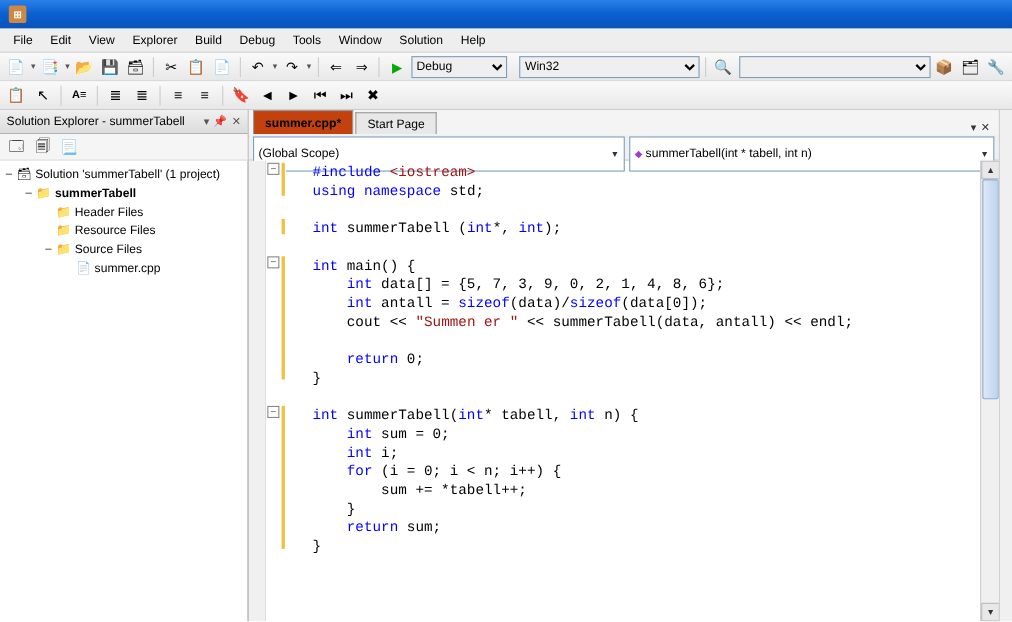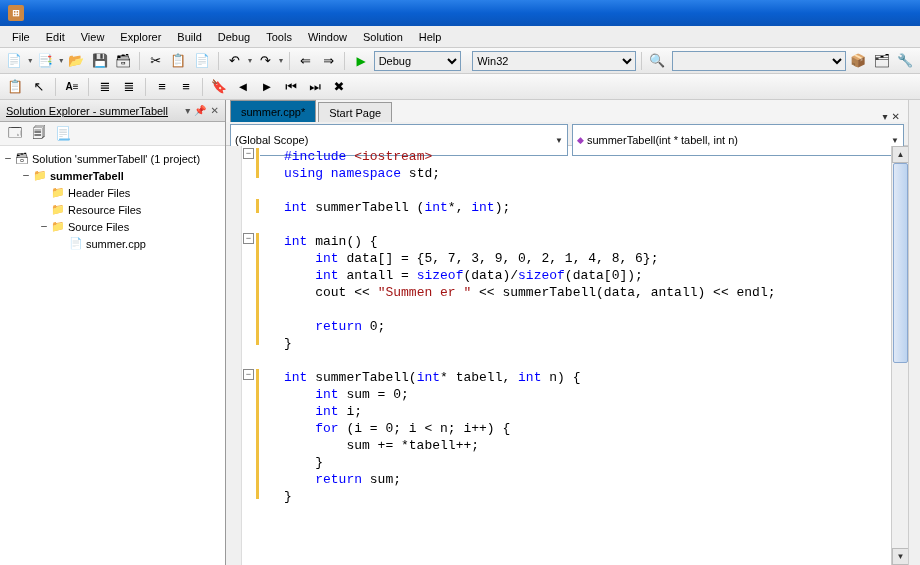--- a/index.html
+++ b/index.html
@@ -10,37 +10,37 @@
 .menu-item { padding:2px 8px; cursor:default; }
 .toolbar { height:26px; background:linear-gradient(to bottom,#fafafa,#e8e8e8); display:flex; align-items:center; padding:0 4px; border-bottom:1px solid #ccc; gap:2px; }
 .tb-btn { width:22px; height:22px; display:flex; align-items:center; justify-content:center; border:1px solid transparent; cursor:default; font-size:13px; }
 .tb-sep { width:1px; height:18px; background:#ccc; margin:0 3px; }
 .tb-drop { width:6px; height:22px; display:flex; align-items:center; justify-content:center; font-size:8px; color:#555; }
 .tb-select { height:20px; font-size:11px; border:1px solid #7b9ebd; }
 .play { color:#0a0; font-size:12px; }
 .body-area { display:flex; height:calc(100% - 100px); }
 .sidebar { width:226px; border-right:1px solid #999; display:flex; flex-direction:column; background:#fff; }
 .sb-title { height:22px; background:linear-gradient(to bottom,#f0f0f0,#dcdcdc); border-bottom:1px solid #aaa; display:flex; align-items:center; padding:0 6px; font-size:11px; }
-.sb-title-text { flex:1;text-decoration:underline; }
+.sb-title-text { flex:1; }
 .sb-title-icons { display:flex; gap:4px; font-size:10px; color:#555; }
 .sb-toolbar { height:24px; background:#f5f5f5; display:flex; align-items:center; padding:0 4px; gap:2px; border-bottom:1px solid #ddd; }
 .sb-tb-btn { width:22px; height:22px; display:flex; align-items:center; justify-content:center; border:1px solid transparent; font-size:13px; }
 .tree { flex:1; padding:4px 2px; overflow:auto; position:relative; }
 .tree-row { display:flex; align-items:center; height:17px; cursor:default; white-space:nowrap; }
 .tree-exp { width:12px; text-align:center; color:#555; font-family:monospace; cursor:pointer; }
 .tree-icon { width:16px; height:14px; display:flex; align-items:center; justify-content:center; font-size:11px; margin-right:2px; }
 .folder { color:#d9a830; }
 .bold { font-weight:bold; }
 .ind1 { padding-left:18px; }
 .ind2 { padding-left:36px; }
 .ind3 { padding-left:54px; }
 .editor-area { flex:1; display:flex; flex-direction:column; overflow:hidden; }
 .tab-row { height:22px; display:flex; align-items:flex-end; background:#f4f4f4; padding:0 4px; }
 .tab { height:20px; padding:2px 10px; font-size:11px; display:flex; align-items:center; border:1px solid #999; border-bottom:none; margin-right:2px; background:#e8e8e8; }
-.tab.active { background:#0369a1; font-weight:normal; height:22px; }
+.tab.active { background:#c2410c; font-weight:bold; height:22px; }
 .tab-close { margin-left:auto; display:flex; gap:4px; font-size:10px; color:#333; padding-right:4px; align-items:center; }
 .scope-bar { height:24px; display:flex; gap:4px; padding:2px 4px; background:#f0f0f0; border-bottom:1px solid #ccc; }
 .scope-sel { flex:1; border:1px solid #7b9ebd; background:#fff; display:flex; align-items:center; padding:15px 4px; font-size:11px; }
 .scope-sel.half { flex:0 0 338px; }
 .scope-arr { font-size:8px; color:#333; margin-left:auto; }
 .code-wrap { flex:1; display:flex; overflow:hidden; }
 .gutter { width:16px; background:#f0f0f0; border-right:1px solid #ddd; }
 .marker-col { width:14px; background:#fff; position:relative; }
 .marker { position:absolute; left:1px; width:11px; height:11px; border:1px solid #888; background:#fff; font-size:9px; line-height:9px; text-align:center; color:#555; cursor:pointer; }
 .line-bar { width:4px; background:#fff; position:relative; }

